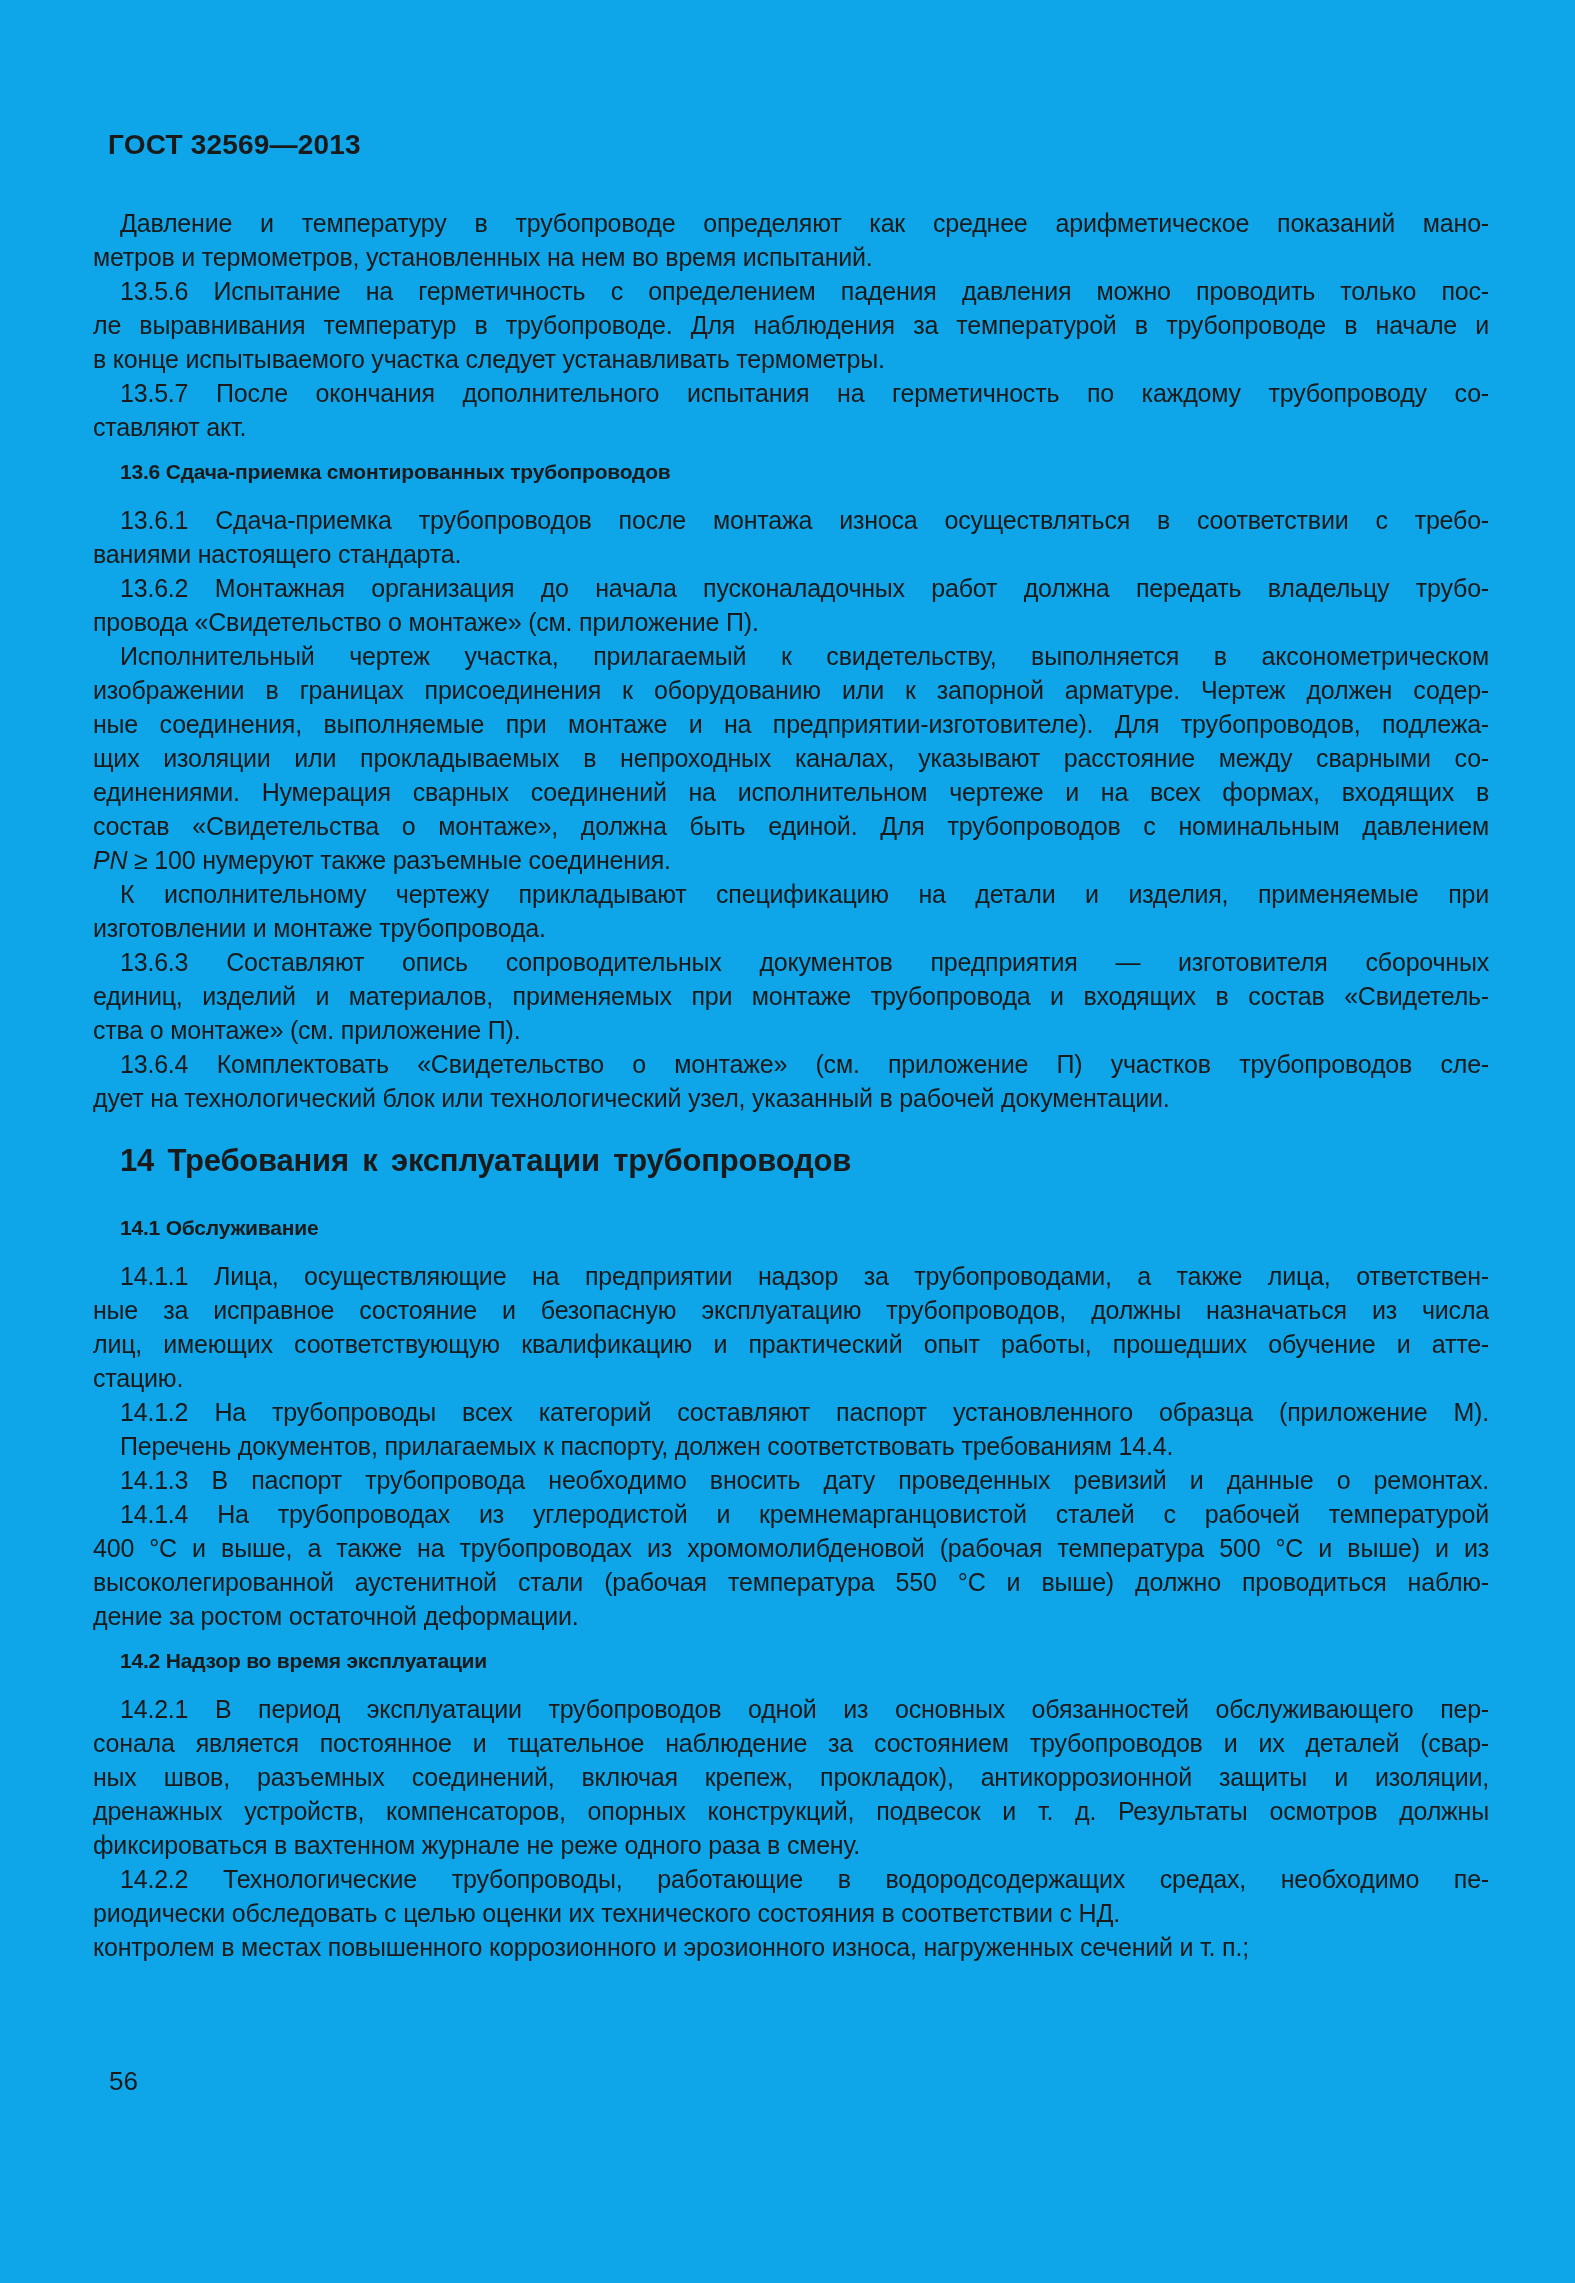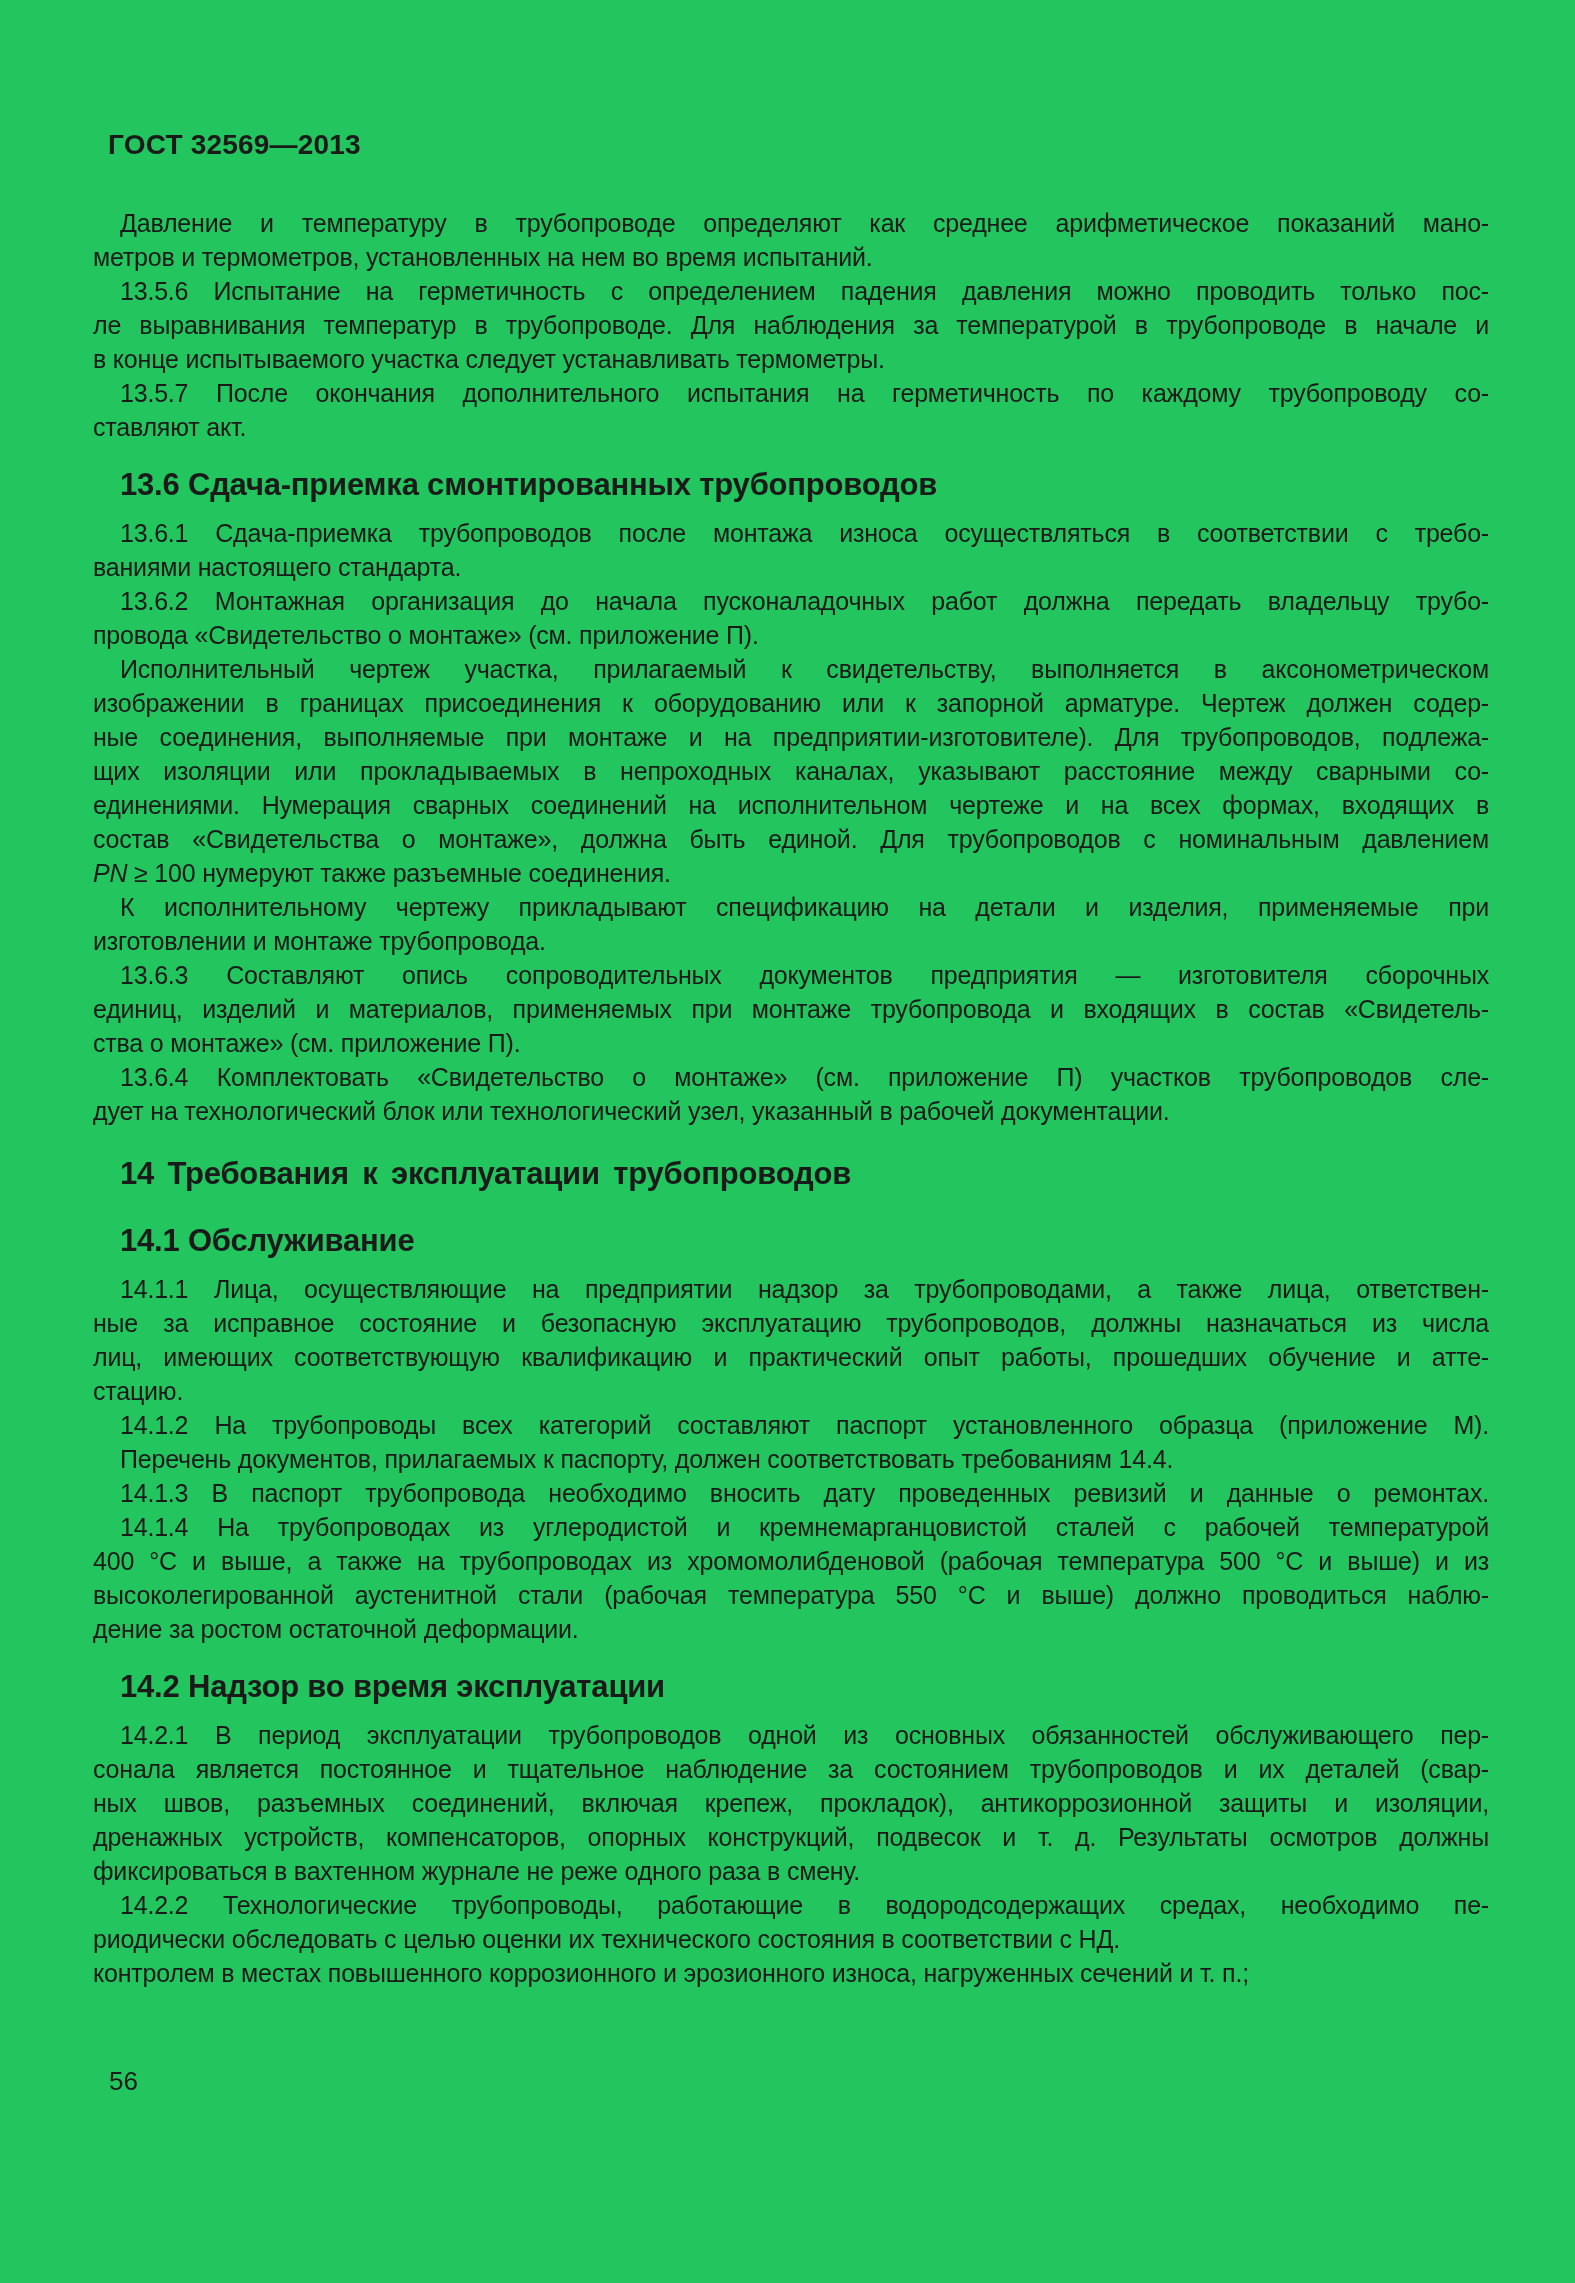--- a/index.html
+++ b/index.html
@@ -4,21 +4,21 @@
 <style>
   html, body {
     margin: 0;
     padding: 0;
     background: #ffffff;
   }
   .page {
     position: relative;
     width: 1575px;
     height: 2283px;
-    background: #22c55e;
+    background: #0ea5e9;
     color: #1a1a1a;
     font-family: "Liberation Sans", "DejaVu Sans", sans-serif;
     overflow: hidden;
   }
   .doc {
     position: absolute;
     left: 93px;
     top: 128px;
     width: 1396px;
   }
@@ -47,25 +47,25 @@
     text-align-last: justify;
   }
   .line.first {
     padding-left: 27px;
   }
   .line em {
     font-style: italic;
     font-family: inherit;
   }
   .section-heading {
-    font-size: 31px;
+    font-size: 21px;
     font-weight: bold;
     line-height: 34px;
     letter-spacing: -0.2px;
-    margin: 24px 0 14px 27px;
+    margin: 11px 0 14px 27px;
   }
   .chapter-heading {
     font-size: 31px;
     font-weight: bold;
     line-height: 40px;
     letter-spacing: -0.2px;
     word-spacing: 5px;
     margin: 26px 0 30px 27px;
   }
   .page-number {

